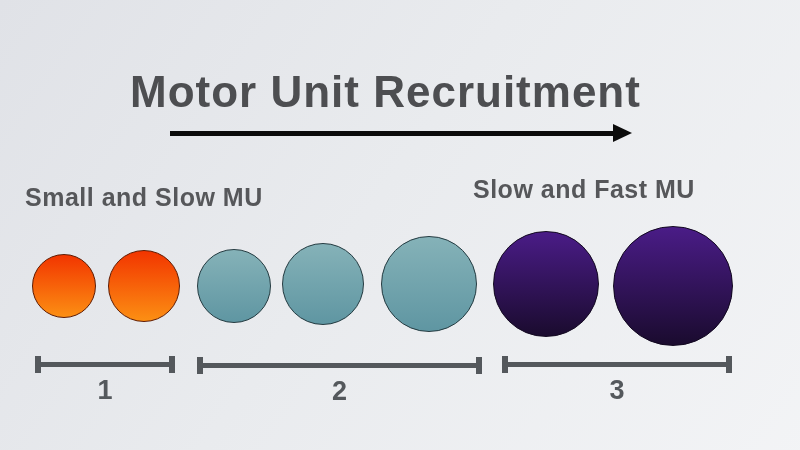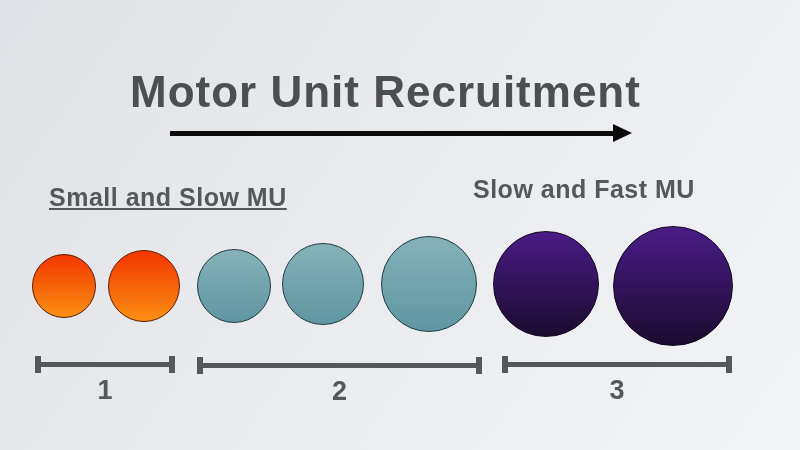--- a/index.html
+++ b/index.html
@@ -27,21 +27,21 @@
     white-space: nowrap;
   }
   .group-label {
     position: absolute;
     font-size: 25px;
     font-weight: 700;
     letter-spacing: 0.5px;
     color: var(--label-text, #56575a);
     white-space: nowrap;
   }
-  #label-small { left: 49px; top: 183px; text-decoration: underline; }
+  #label-small { left: 25px; top: 183px; }
   #label-large { left: 473px; top: 175px; }
 
   .arrow-shaft {
     position: absolute;
     height: 5px;
     background: var(--arrow, #0b0b0b);
   }
   .arrow-head {
     position: absolute;
     width: 0;

